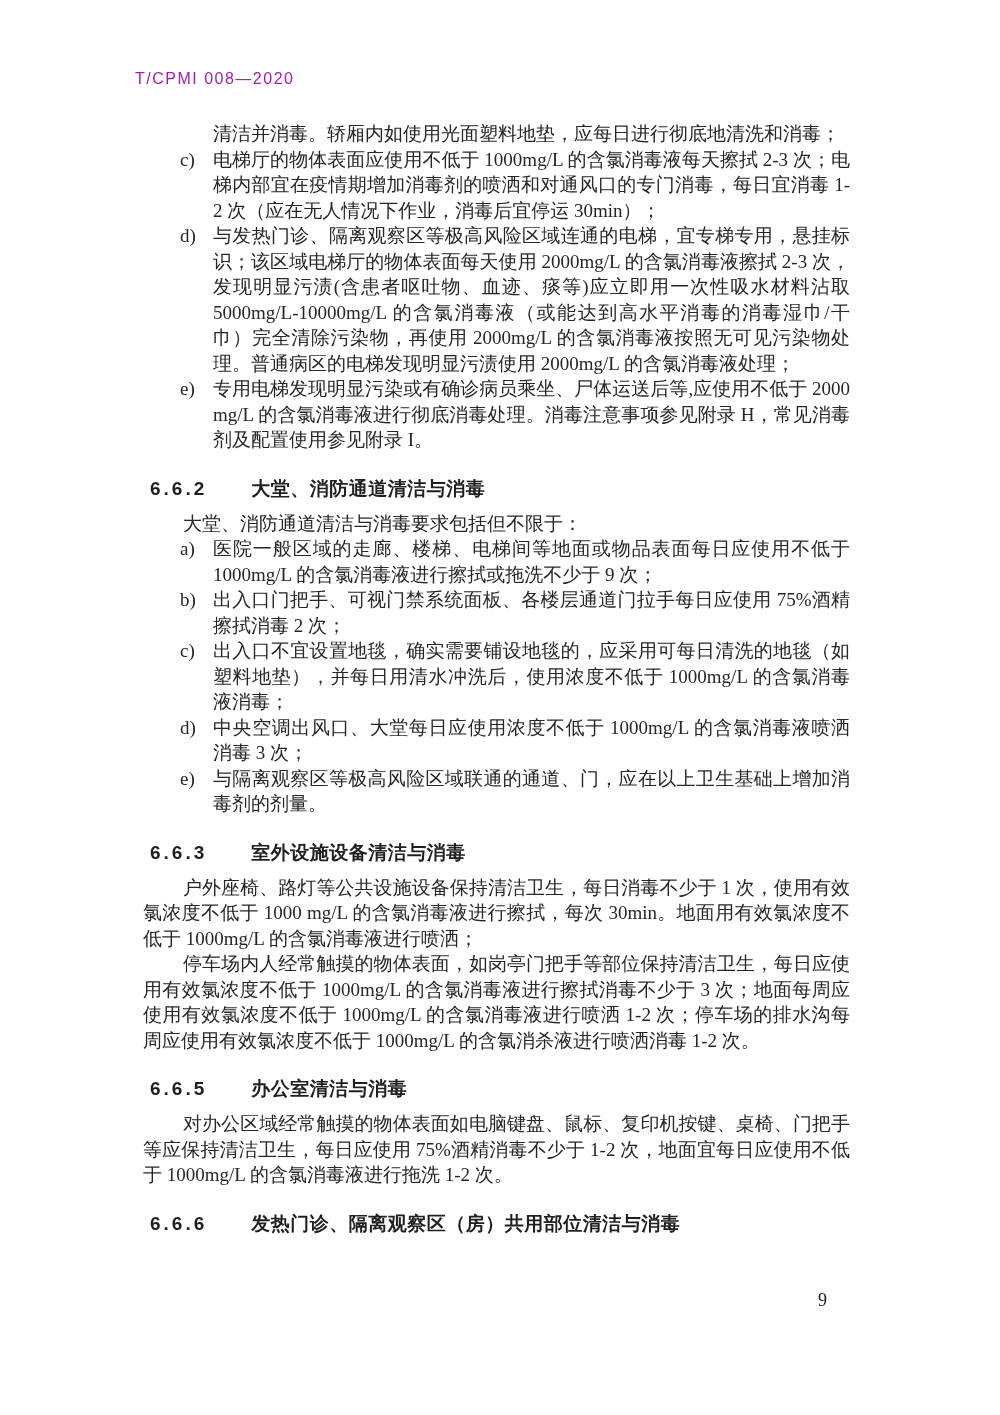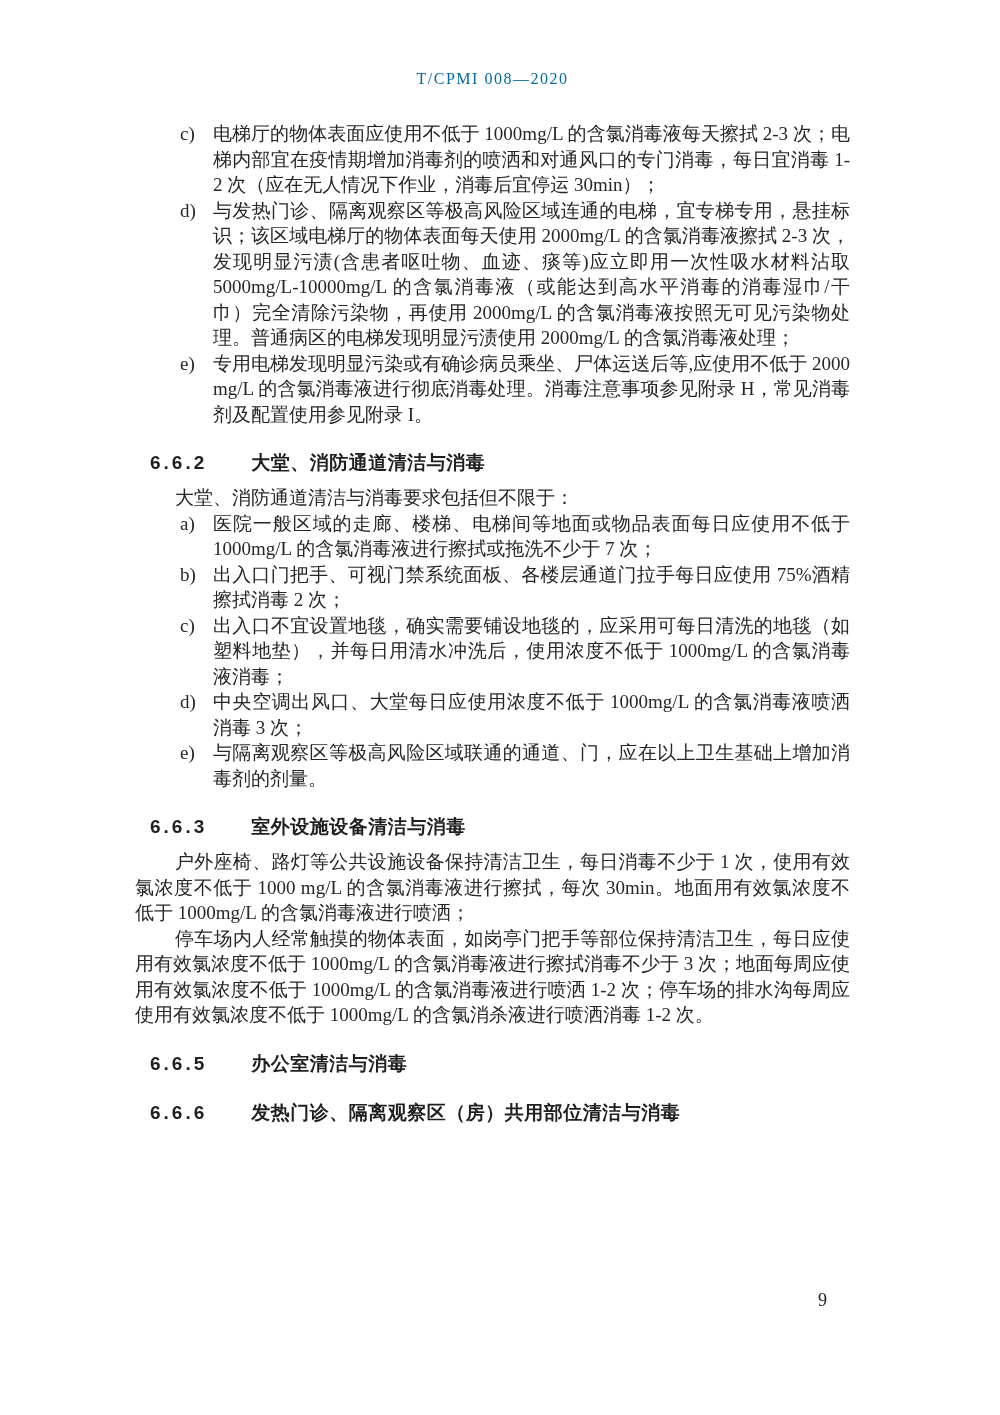--- a/index.html
+++ b/index.html
@@ -10,46 +10,46 @@
     background: #ffffff;
     overflow: hidden;
     font-family: "Liberation Serif", "DejaVu Serif", serif;
     color: #262626;
   }
   .doc-header {
     position: absolute;
     top: 70px;
     left: 135px;
     width: 715px;
-    text-align: center;
-    font-family: Liberation Serif, serif;
+    text-align: left;
+    font-family: Liberation Sans, sans-serif;
     font-size: 16px;
     font-weight: 500;
     letter-spacing: 1.5px;
-    color: #0369a1;
+    color: #a21caf;
   }
   .doc-body {
     position: absolute;
     top: 121px;
     left: 135px;
     width: 715px;
     font-size: 19px;
     line-height: 25.5px;
     text-align: justify;
     color: #262626;
   }
   .block-continuation { padding-left: 78px; }
   .block-item { position: relative; padding-left: 78px; }
   .item-marker {
     position: absolute;
     left: 45px;
     top: 0;
     font-family: "Liberation Serif", serif;
   }
-  .block-paragraph { text-indent: 40px; }
+  .block-paragraph { text-indent: 40px; margin-left: 8px; }
   .block-heading {
     margin: 23px 0 9px 0;
     padding-left: 15px;
     font-family: "Liberation Sans", "DejaVu Sans", sans-serif;
     font-weight: bold;
     font-size: 19px;
     line-height: 26px;
     text-align: left;
     color: #1f1f1f;
   }
@@ -64,31 +64,33 @@
     font-family: "Liberation Serif", serif;
   }
 </style>
 </head>
 <body>
 
 <div class="page">
   <div class="doc-header">T/CPMI 008—2020</div>
 
   <div class="doc-body" id="doc-body">
+      <div class="block-continuation">清洁并消毒。轿厢内如使用光面塑料地垫，应每日进行彻底地清洗和消毒；</div>
       <div class="block-item"><span class="item-marker">c)</span><span>电梯厅的物体表面应使用不低于 1000mg/L 的含氯消毒液每天擦拭 2-3 次；电梯内部宜在疫情期增加消毒剂的喷洒和对通风口的专门消毒，每日宜消毒 1-2 次（应在无人情况下作业，消毒后宜停运 30min）；</span></div>
       <div class="block-item"><span class="item-marker">d)</span><span>与发热门诊、隔离观察区等极高风险区域连通的电梯，宜专梯专用，悬挂标识；该区域电梯厅的物体表面每天使用 2000mg/L 的含氯消毒液擦拭 2-3 次，发现明显污渍(含患者呕吐物、血迹、痰等)应立即用一次性吸水材料沾取 5000mg/L-10000mg/L 的含氯消毒液（或能达到高水平消毒的消毒湿巾/干巾）完全清除污染物，再使用 2000mg/L 的含氯消毒液按照无可见污染物处理。普通病区的电梯发现明显污渍使用 2000mg/L 的含氯消毒液处理；</span></div>
       <div class="block-item"><span class="item-marker">e)</span><span>专用电梯发现明显污染或有确诊病员乘坐、尸体运送后等,应使用不低于 2000 mg/L 的含氯消毒液进行彻底消毒处理。消毒注意事项参见附录 H，常见消毒剂及配置使用参见附录 I。</span></div>
       <div class="block-heading"><span class="heading-number">6.6.2</span><span class="heading-title">大堂、消防通道清洁与消毒</span></div>
       <div class="block-paragraph">大堂、消防通道清洁与消毒要求包括但不限于：</div>
-      <div class="block-item"><span class="item-marker">a)</span><span>医院一般区域的走廊、楼梯、电梯间等地面或物品表面每日应使用不低于 1000mg/L 的含氯消毒液进行擦拭或拖洗不少于 7 次；</span></div>
+      <div class="block-item"><span class="item-marker">a)</span><span>医院一般区域的走廊、楼梯、电梯间等地面或物品表面每日应使用不低于 1000mg/L 的含氯消毒液进行擦拭或拖洗不少于 9 次；</span></div>
       <div class="block-item"><span class="item-marker">b)</span><span>出入口门把手、可视门禁系统面板、各楼层通道门拉手每日应使用 75%酒精擦拭消毒 2 次；</span></div>
       <div class="block-item"><span class="item-marker">c)</span><span>出入口不宜设置地毯，确实需要铺设地毯的，应采用可每日清洗的地毯（如塑料地垫），并每日用清水冲洗后，使用浓度不低于 1000mg/L 的含氯消毒液消毒；</span></div>
       <div class="block-item"><span class="item-marker">d)</span><span>中央空调出风口、大堂每日应使用浓度不低于 1000mg/L 的含氯消毒液喷洒消毒 3 次；</span></div>
       <div class="block-item"><span class="item-marker">e)</span><span>与隔离观察区等极高风险区域联通的通道、门，应在以上卫生基础上增加消毒剂的剂量。</span></div>
       <div class="block-heading"><span class="heading-number">6.6.3</span><span class="heading-title">室外设施设备清洁与消毒</span></div>
       <div class="block-paragraph">户外座椅、路灯等公共设施设备保持清洁卫生，每日消毒不少于 1 次，使用有效氯浓度不低于 1000 mg/L 的含氯消毒液进行擦拭，每次 30min。地面用有效氯浓度不低于 1000mg/L 的含氯消毒液进行喷洒；</div>
       <div class="block-paragraph">停车场内人经常触摸的物体表面，如岗亭门把手等部位保持清洁卫生，每日应使用有效氯浓度不低于 1000mg/L 的含氯消毒液进行擦拭消毒不少于 3 次；地面每周应使用有效氯浓度不低于 1000mg/L 的含氯消毒液进行喷洒 1-2 次；停车场的排水沟每周应使用有效氯浓度不低于 1000mg/L 的含氯消杀液进行喷洒消毒 1-2 次。</div>
       <div class="block-heading"><span class="heading-number">6.6.5</span><span class="heading-title">办公室清洁与消毒</span></div>
+      <div class="block-paragraph">对办公区域经常触摸的物体表面如电脑键盘、鼠标、复印机按键、桌椅、门把手等应保持清洁卫生，每日应使用 75%酒精消毒不少于 1-2 次，地面宜每日应使用不低于 1000mg/L 的含氯消毒液进行拖洗 1-2 次。</div>
       <div class="block-heading"><span class="heading-number">6.6.6</span><span class="heading-title">发热门诊、隔离观察区（房）共用部位清洁与消毒</span></div>
     </div>
 
   <div class="page-number">9</div>
 </div>
 
 </body></html>

